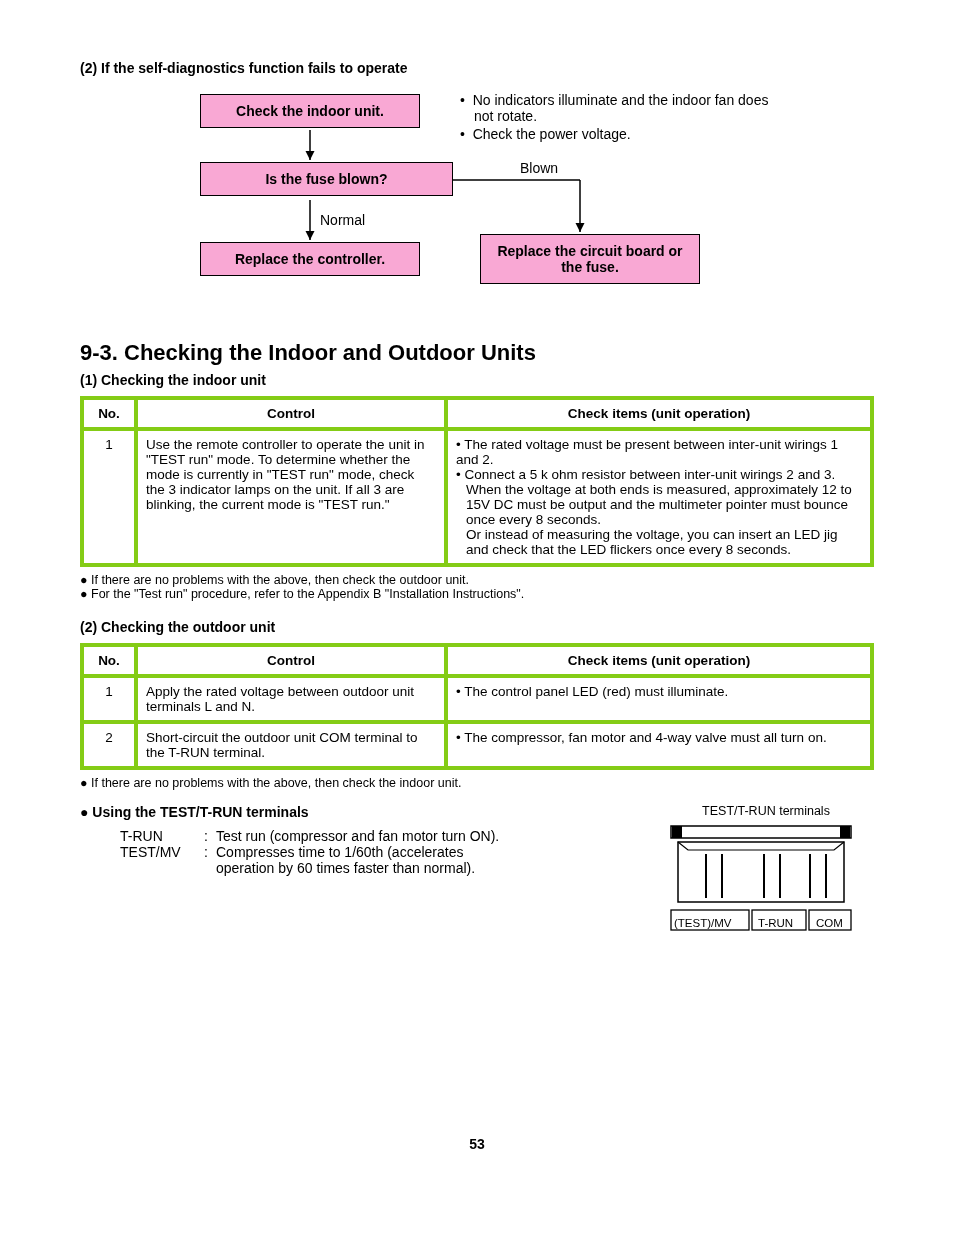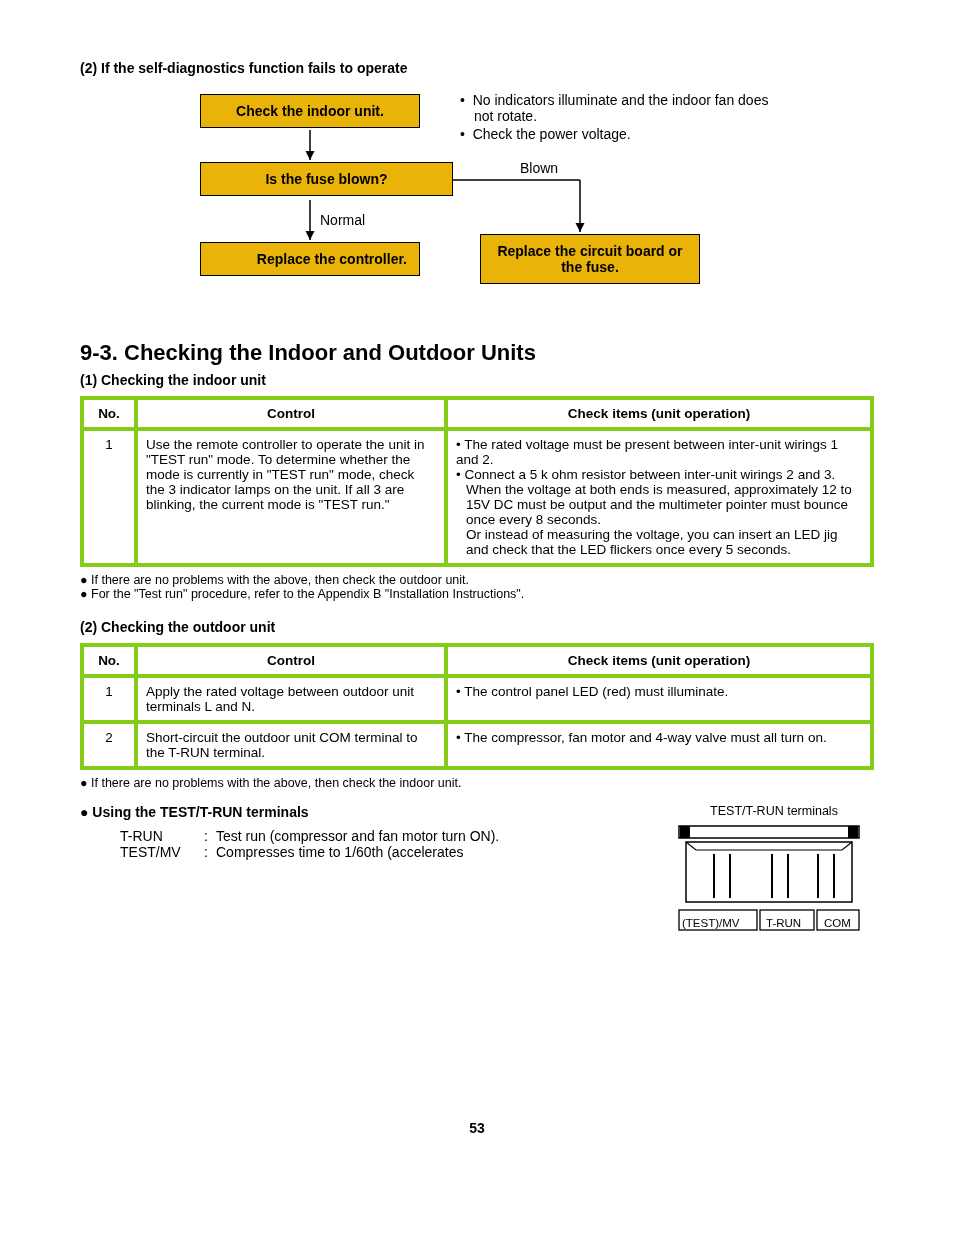--- a/index.html
+++ b/index.html
@@ -14,21 +14,21 @@
   }
   .section-heading { font-weight: bold; margin-bottom: 8px; }
   .big-heading { font-size: 22px; font-weight: bold; margin: 36px 0 6px 0; }
   .flowchart { position: relative; height: 220px; margin-top: 6px; }
   .flow-box {
     position: absolute;
     border: 1.5px solid #000;
     text-align: center;
     font-weight: bold;
     padding: 8px 12px;
-    background: #eab308;
+    background: #f9a8d4;
     box-sizing: border-box;
   }
   .flow-label { position: absolute; font-size: 14px; }
   svg.arrows { position: absolute; top: 0; left: 0; }
   .bullets { margin: 0 0 0 0; padding: 0; list-style: none; }
   .bullets li { text-indent: -14px; padding-left: 14px; margin-bottom: 2px; }
   table.check {
     border-collapse: collapse;
     width: 100%;
     margin-top: 4px;
@@ -43,21 +43,21 @@
   table.check td.num { text-align: center; width: 34px; }
   table.check td.ctrl { width: 290px; }
   .notes { font-size: 12.5px; margin-top: 6px; }
   .notes div::before { content: "● "; }
   .terms-heading { font-weight: bold; font-size: 14px; margin-top: 14px; }
   .terms-heading::before { content: "● "; font-weight: bold; }
   .term-row { display: flex; margin-left: 40px; font-size: 14px; }
   .term-label { width: 84px; }
   .term-colon { width: 12px; }
   .term-desc { flex: 1; }
-  .terminals-wrap { position: absolute; right: 0; top: 0; width: 200px; }
+  .terminals-wrap { position: absolute; right: 8px; top: 0; width: 200px; }
   .terminals-caption { font-size: 12.5px; text-align: center; margin-bottom: 2px; }
   .lower { position: relative; margin-top: 8px; }
   .page-num { text-align: center; font-weight: bold; margin-top: 260px; font-size: 14px; }
 </style>
 </head>
 <body>
 
 <div class="section-heading">(2) If the self-diagnostics function fails to operate</div>
 
 <div class="flowchart">
@@ -71,21 +71,21 @@
     <line x1="230" y1="46" x2="230" y2="76" stroke="#000" stroke-width="1.5" marker-end="url(#ah)"></line>
 
     <line x1="230" y1="116" x2="230" y2="156" stroke="#000" stroke-width="1.5" marker-end="url(#ah)"></line>
 
     <line x1="340" y1="96" x2="500" y2="96" stroke="#000" stroke-width="1.5"></line>
     <line x1="500" y1="96" x2="500" y2="148" stroke="#000" stroke-width="1.5" marker-end="url(#ah)"></line>
   </svg>
 
   <div class="flow-box" style="left:120px; top:10px; width:220px;">Check the indoor unit.</div>
   <div class="flow-box" style="left:120px; top:78px; width:253px;">Is the fuse blown?</div>
-  <div class="flow-box" style="left:120px; top:158px; width:220px;text-align:right;">Replace the controller.</div>
+  <div class="flow-box" style="left:120px; top:158px; width:220px;">Replace the controller.</div>
   <div class="flow-box" style="left:400px; top:150px; width:220px;">Replace the circuit board or the fuse.</div>
 
   <div class="flow-label" style="left:440px; top:76px;text-align:right;">Blown</div>
   <div class="flow-label" style="left:240px; top:128px;">Normal</div>
 
   <ul class="bullets" style="position:absolute; left:380px; top:8px; width:320px;">
     <li>•&nbsp;&nbsp;<span>No indicators illuminate and the indoor fan does not rotate.</span></li>
     <li>•&nbsp;&nbsp;<span>Check the power voltage.</span></li>
   </ul>
 </div>
@@ -100,21 +100,21 @@
     <th>No.</th>
     <th>Control</th>
     <th>Check items (unit operation)</th>
   </tr>
   <tr>
     <td class="num">1</td>
     <td class="ctrl">Use the remote controller to operate the unit in "TEST run" mode. To determine whether the mode is currently in "TEST run" mode, check the 3 indicator lamps on the unit. If all 3 are blinking, the current mode is "TEST run."</td>
     <td>
       <div>• The rated voltage must be present between inter-unit wirings 1 and 2.</div>
       <div style="text-indent:-10px; padding-left:10px;">• Connect a 5 k ohm resistor between inter-unit wirings 2 and 3. When the voltage at both ends is measured, approximately 12 to 15V DC must be output and the multimeter pointer must bounce once every 8 seconds.</div>
-      <div style="padding-left:10px;">Or instead of measuring the voltage, you can insert an LED jig and check that the LED flickers once every 5 seconds.</div>
+      <div style="padding-left:10px;">Or instead of measuring the voltage, you can insert an LED jig and check that the LED flickers once every 8 seconds.</div>
     </td>
   </tr>
 </tbody>
   </table>
 
 <div class="notes">
   <div>If there are no problems with the above, then check the outdoor unit.</div>
   <div>For the "Test run" procedure, refer to the Appendix B "Installation Instructions".</div>
 </div>
 
@@ -150,20 +150,25 @@
   <div style="margin-top:8px;">
     <div class="term-row">
       <div class="term-label">T-RUN</div>
       <div class="term-colon">:</div>
       <div class="term-desc">Test run (compressor and fan motor turn ON).</div>
     </div>
     <div class="term-row">
       <div class="term-label">TEST/MV</div>
       <div class="term-colon">:</div>
       <div class="term-desc">Compresses time to 1/60th (accelerates</div>
+    </div>
+    <div class="term-row">
+      <div class="term-label"></div>
+      <div class="term-colon"></div>
+      <div class="term-desc">operation by 60 times faster than normal).</div>
     </div>
   </div>
 
   <div class="terminals-wrap">
     <div class="terminals-caption">TEST/T-RUN terminals</div>
     <svg width="190" height="120">
 
       <rect x="5" y="6" width="180" height="12" fill="#fff" stroke="#000" stroke-width="1.5"></rect>
       <rect x="6" y="6" width="10" height="12" fill="#000"></rect>
       <rect x="174" y="6" width="10" height="12" fill="#000"></rect>

